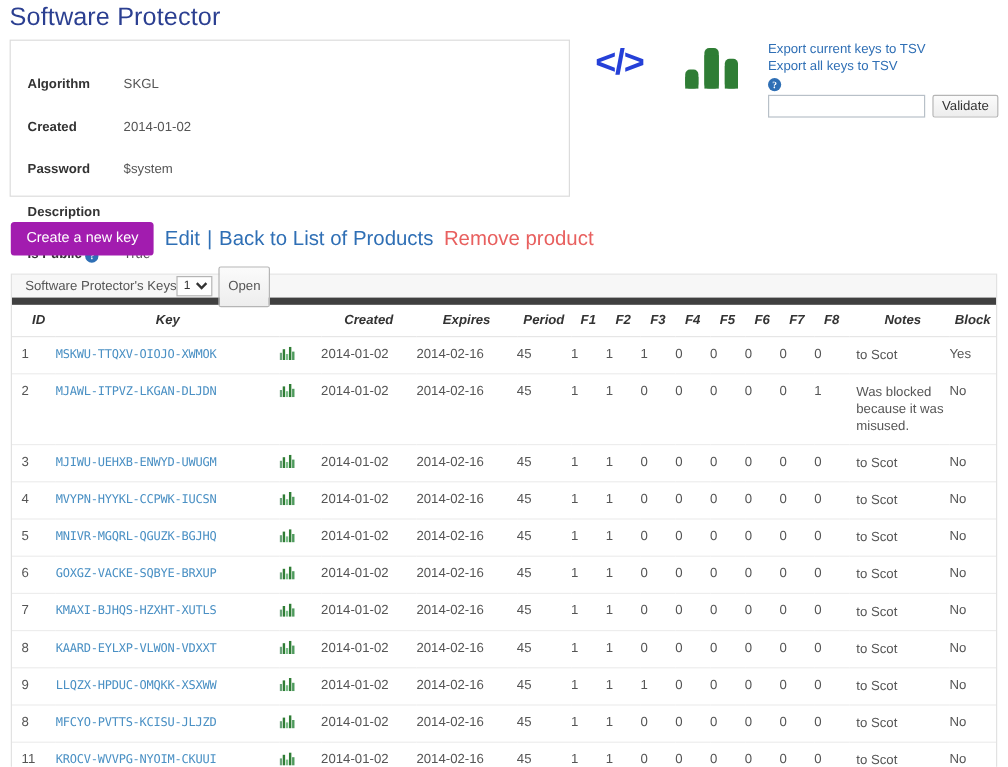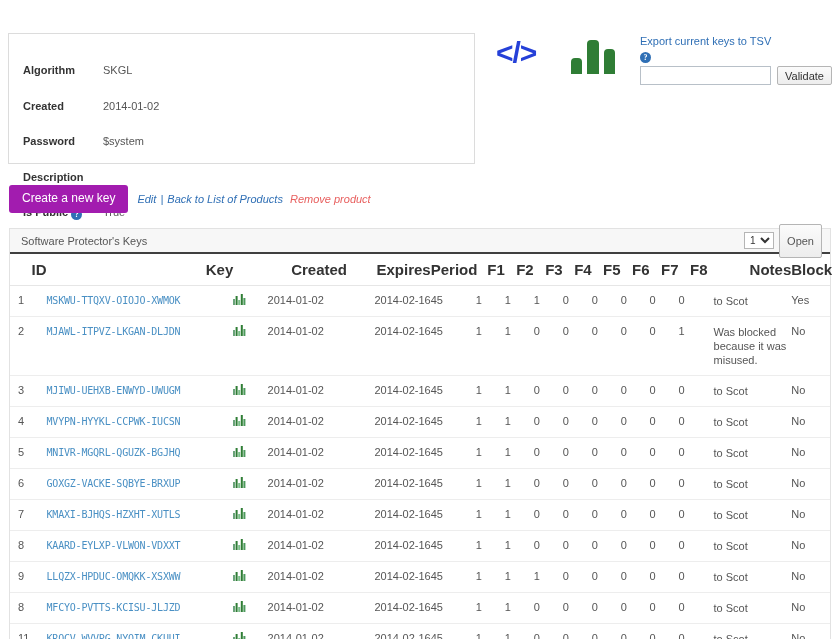--- a/index.html
+++ b/index.html
@@ -177,24 +177,23 @@
     border: none;
     border-radius: 3px;
     font-family: "Liberation Sans", sans-serif;
     font-size: 12px;
     padding: 7px 13px 8px 13px;
     cursor: pointer;
     line-height: 13px;
   }
   .action-links {
     margin-left: 9px;
-    font-size: 11px;
+    font-size: 17px;
     color: #666;
     white-space: nowrap;
-    font-style: italic;
   }
   .action-links a {
     color: #2f6fb5;
     text-decoration: none;
     cursor: pointer;
   }
   .action-links .sep { color: #2f6fb5; padding: 0 1px; }
   .link-danger { color: #e8605f !important; margin-left: 4px; }
 
   
@@ -203,24 +202,24 @@
     left: 9px;
     top: 228px;
     width: 822px;
     border: 1px solid #e2e2e2;
     box-sizing: border-box;
     background: #ffffff;
   }
   .keys-panel-head {
     height: 25px;
     background: #f7f7f7;
-    border-bottom: 2px solid #404040;
+    border-bottom: 6px solid #404040;
     display: flex;
     align-items: center;
-    justify-content: space-between;
+    justify-content: flex-start;
     padding: 0 8px 0 11px;
     box-sizing: border-box;
   }
   .keys-panel-title {
     font-size: 11px;
     color: #555555;
   }
   .panel-head-right {
     display: flex;
     align-items: center;
@@ -249,40 +248,41 @@
     border-radius: 2px;
   }
 
   
   table.keys-table {
     width: 100%;
     border-collapse: collapse;
     table-layout: fixed;
   }
   table.keys-table th {
-    font-size: 15px;
+    font-size: 11px;
     font-weight: bold;
     color: #333333;
-    text-align: right;
+    text-align: center;
     padding: 7px 0 7px 0;
     border-bottom: 1px solid #e6e6e6;
     vertical-align: top;
+    font-style: italic;
   }
   table.keys-table td {
     font-size: 11px;
     color: #555555;
     padding: 8px 0 8px 0;
     border-bottom: 1px solid #ededed;
     vertical-align: top;
   }
   .c-id    { width: 26px;  padding-left: 8px !important; }
   .c-key   { width: 174px; }
   .c-icon  { width: 32px; }
   .c-created { width: 74px; }
-  .c-expires { width: 78px; text-align: right; }
+  .c-expires { width: 78px; }
   .c-period  { width: 42px; }
   .c-f       { width: 27px; }
   .c-notes   { width: 72px; }
   .c-block   { width: 36px; }
 
   td.cell-id { color: #555555; }
   a.key-link {
     color: #4a90c4;
     text-decoration: none;
     font-family: "DejaVu Sans Mono", monospace;
@@ -315,20 +315,21 @@
   .block-no  { color: #3f9e52; }
 
   td.cell-f, th.c-f { text-align: left; }
   .bar-green-dark { fill: #2f7d35; }
 </style>
 </head>
 <body>
 
 <div class="page">
 
+  <div class="page-title">Software Protector</div>
 
   <div class="info-panel">
     <div class="info-list">
 
       <div class="info-row">
         <div class="info-term">Algorithm</div>
         <div class="info-def">SKGL</div>
       </div>
 
       <div class="info-row">
@@ -363,20 +364,21 @@
       <rect x="1" y="26" width="11" height="10" class="bar-green-dark"></rect>
       <rect x="17" y="2" width="12" height="34" rx="4" ry="4" class="bar-green-dark"></rect>
       <rect x="17" y="8" width="12" height="28" class="bar-green-dark"></rect>
       <rect x="34" y="11" width="11" height="25" rx="4" ry="4" class="bar-green-dark"></rect>
       <rect x="34" y="17" width="11" height="19" class="bar-green-dark"></rect>
     </svg>
   </div>
 
   <div class="export-box">
     <a class="export-link" href="#">Export current keys to TSV</a>
+    <a class="export-link" href="#">Export all keys to TSV</a>
     <span class="validate-help"><span class="help-icon" style="margin-left:0">?</span></span>
     <div class="validate-row">
       <input class="validate-input" type="text" value="" style="">
       <button class="validate-btn">Validate</button>
     </div>
   </div>
 
   <div class="actions">
     <button class="btn-primary">Create a new key</button>
     <span class="action-links">

